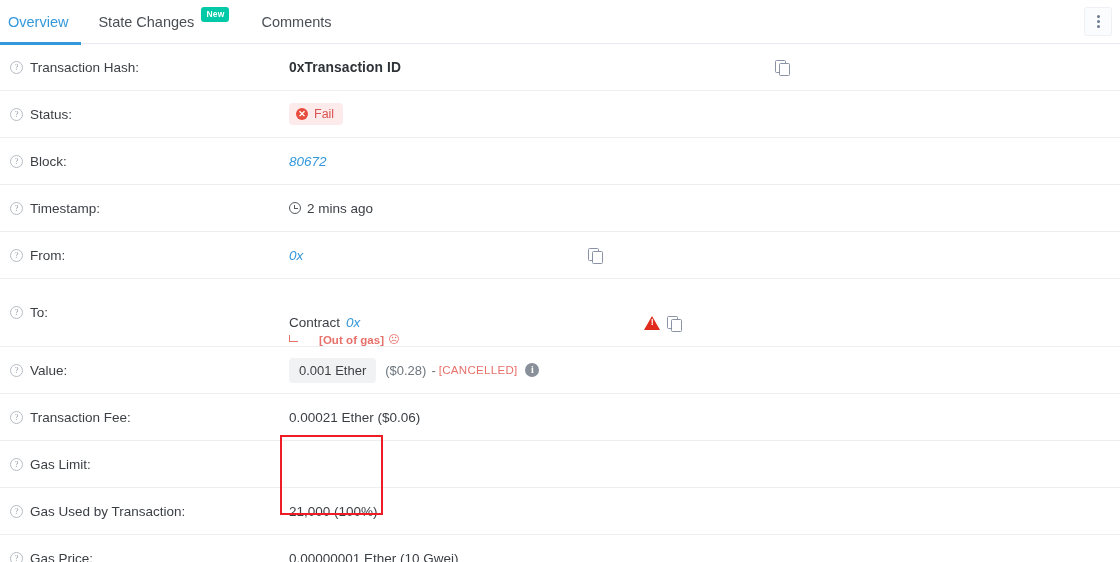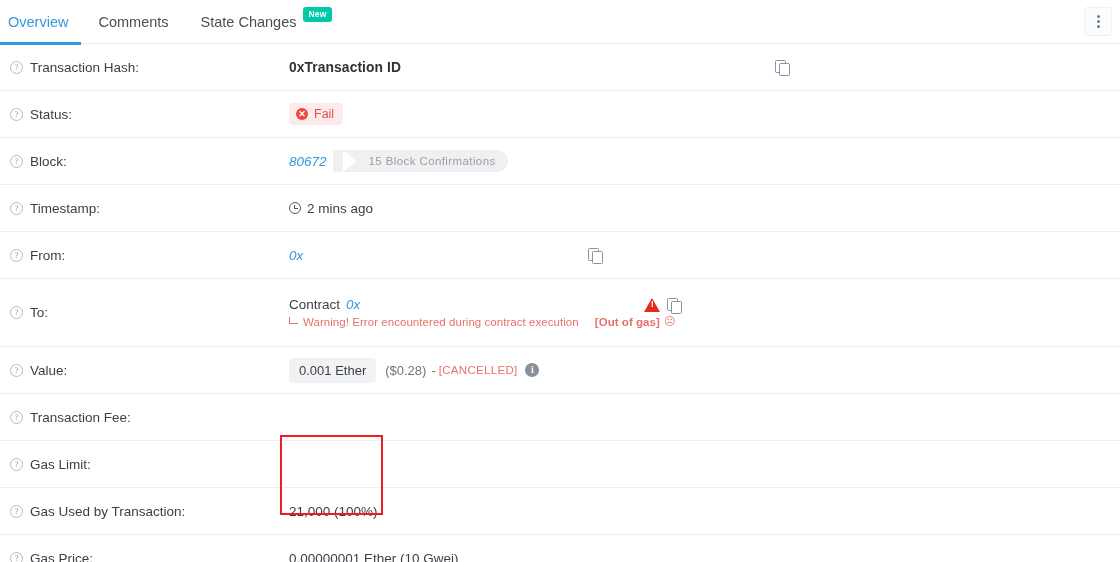--- a/index.html
+++ b/index.html
@@ -109,21 +109,21 @@
     flex: 1;
     display: flex;
     align-items: center;
     font-size: 13.5px;
     color: #3b3f44;
     height: 46px;
     position: relative;
   }
   .row.tall { min-height: 67px; }
   .row.tall .label { height: 67px; align-items: center; }
-  .row.tall .value { height: 67px; flex-direction: column; align-items: flex-start; justify-content: center; }
+  .row.tall .value { height: 67px; flex-direction: column; align-items: flex-start; justify-content: flex-end; }
 
   .q-icon {
     display: inline-flex;
     align-items: center;
     justify-content: center;
     width: 13px; height: 13px;
     border: 1px solid #b6bcc4;
     border-radius: 50%;
     color: #9aa1aa;
     font-size: 9px;
@@ -345,26 +345,26 @@
 
 <div id="app">
 
   <div class="tabbar">
 
     <div class="tab first active">
       <span>Overview</span>
     </div>
 
     <div class="tab">
-      <span>Comments</span>
-    </div>
-
-    <div class="tab">
       <span>State Changes</span>
       <span class="badge-new">New</span>
+    </div>
+
+    <div class="tab">
+      <span>Comments</span>
     </div>
 
     <div class="kebab-box">
       <span class="kebab-inner">
         <span class="dot"></span>
           <span class="dot"></span>
           <span class="dot"></span>
       </span>
     </div>
   </div>
@@ -393,23 +393,20 @@
     </div>
   </div>
 
   <div class="row">
     <div class="label">
       <span class="q-icon">?</span>
       <span>Block:</span>
     </div>
     <div class="value">
       <a class="link">80672</a>
-      <span class="confirm-pill">
-        <span class="confirm-text">15 Block Confirmations</span>
-      </span>
     </div>
   </div>
 
   <div class="row">
     <div class="label">
       <span class="q-icon">?</span>
       <span>Timestamp:</span>
     </div>
     <div class="value">
       <span class="clock-icon"></span>
@@ -435,21 +432,20 @@
     </div>
     <div class="value">
       <div style="display:flex;align-items:center;">
         <span>Contract</span>
         <a class="link" style="margin-left:6px;">0x</a>
         <span class="warn-tri" style="margin-left:284px;"></span>
         <span class="copy-icon" style="margin-left:7px;"></span>
       </div>
       <div class="warn-text">
         <span class="elbow"></span>
-        <span>Warning! Error encountered during contract execution</span>
         <span class="bold">[Out of gas]</span>
         <span class="sad">☹</span>
       </div>
     </div>
   </div>
 
   <div class="row">
     <div class="label">
       <span class="q-icon">?</span>
       <span>Value:</span>
@@ -461,20 +457,23 @@
       <span class="cancelled">[CANCELLED]</span>
       <span class="info-icon">i</span>
     </div>
   </div>
 
   <div class="row">
     <div class="label">
       <span class="q-icon">?</span>
       <span>Transaction Fee:</span>
     </div>
+    <div class="value">
+      <span>0.00021 Ether ($0.06)</span>
+    </div>
   </div>
 
   <div class="row">
     <div class="label">
       <span class="q-icon">?</span>
       <span>Gas Limit:</span>
     </div>
   </div>
 
   <div class="row">

